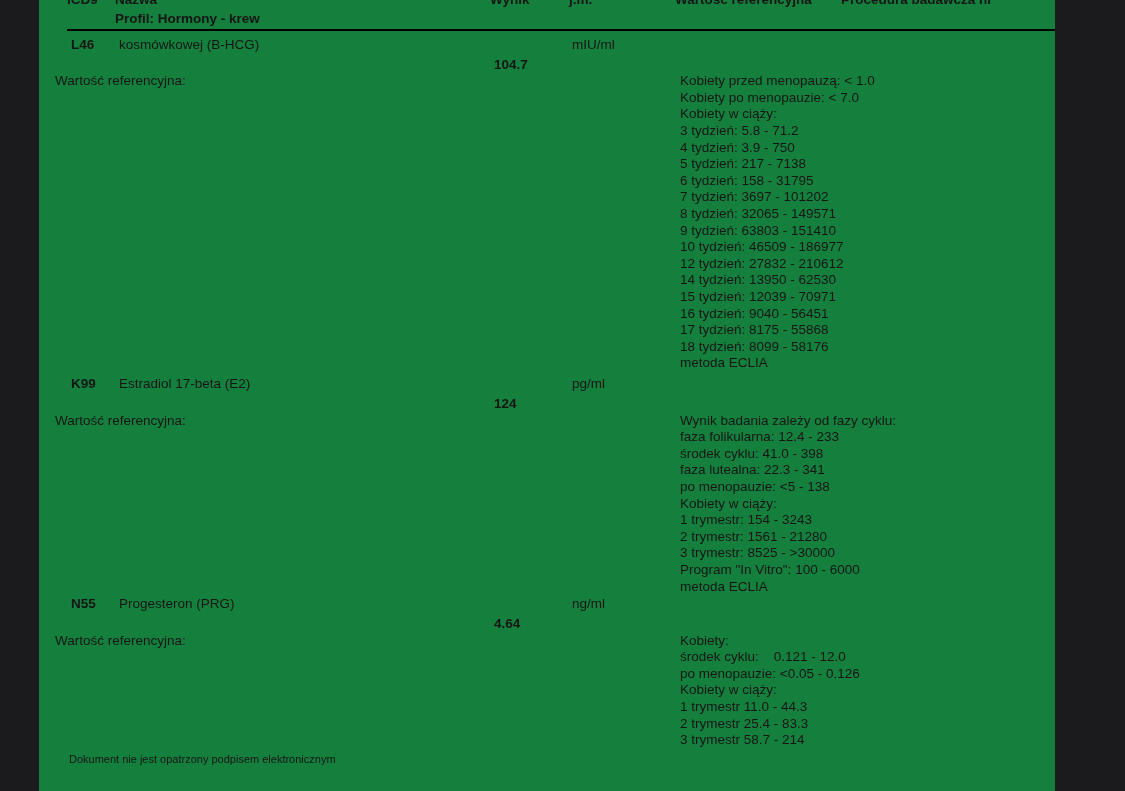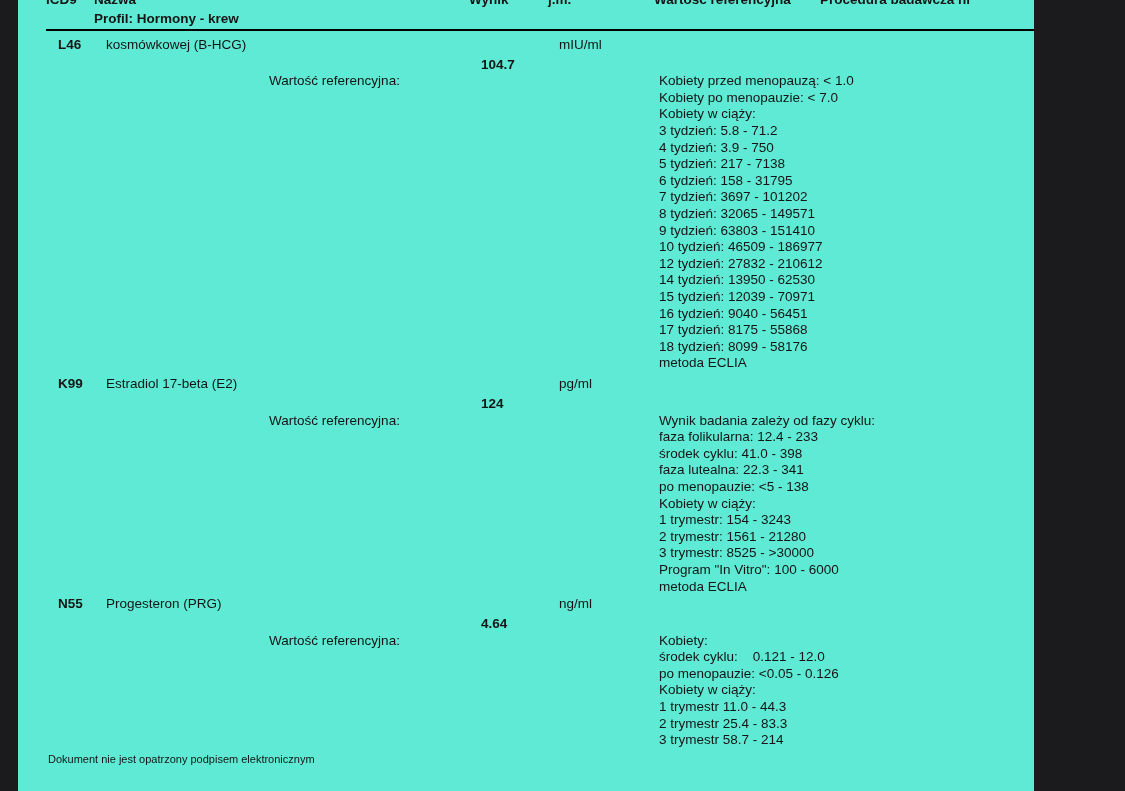--- a/index.html
+++ b/index.html
@@ -7,23 +7,23 @@
     width: 1125px; height: 791px;
     overflow: hidden;
     background: #1b1b1d;
     font-family: "Liberation Sans", sans-serif;
     color: #151515;
   }
   .viewport { position: relative; width: 1125px; height: 791px; }
 
   .doc-page {
     position: absolute;
-    left: 18px; top: 0;
+    left: 39px; top: 0;
     width: 1016px; height: 791px;
-    background: #5eead4;
+    background: #15803d;
     overflow: hidden;
   }
 
   .content { position: relative; font-size: 13.5px; line-height: 16.6px; }
 
   
   .hdr-row {
     display: grid;
     grid-template-columns: 48px 375px 79px 106px 166px 1fr;
     padding-left: 28px;
@@ -38,31 +38,31 @@
   }
 
   
   .test-block { margin-top: 4px; }
   .test-block.first { margin-top: 5.5px; }
   .test-block.tight { margin-top: 1px; }
 
   .test-main {
     display: grid;
     grid-template-columns: 48px 375px 78px 1fr;
-    padding-left: 40px;
+    padding-left: 32px;
   }
   .icd9 { font-weight: bold; }
   .result { font-weight: bold; margin-top: 20px; }
   .name-cell div:empty { display: none; }
 
   .ref-grid {
     display: grid;
     grid-template-columns: 633px 1fr;
   }
-  .ref-label { text-align: center; }
+  .ref-label { text-align: left; padding-left: 16px; }
   .ref-lines { padding-left: 8px; }
   .ref-line { white-space: pre; }
 
   .footer-note {
     position: absolute;
     left: 30px; top: 753px;
     font-size: 11px;
   }
 </style>
 </head>

